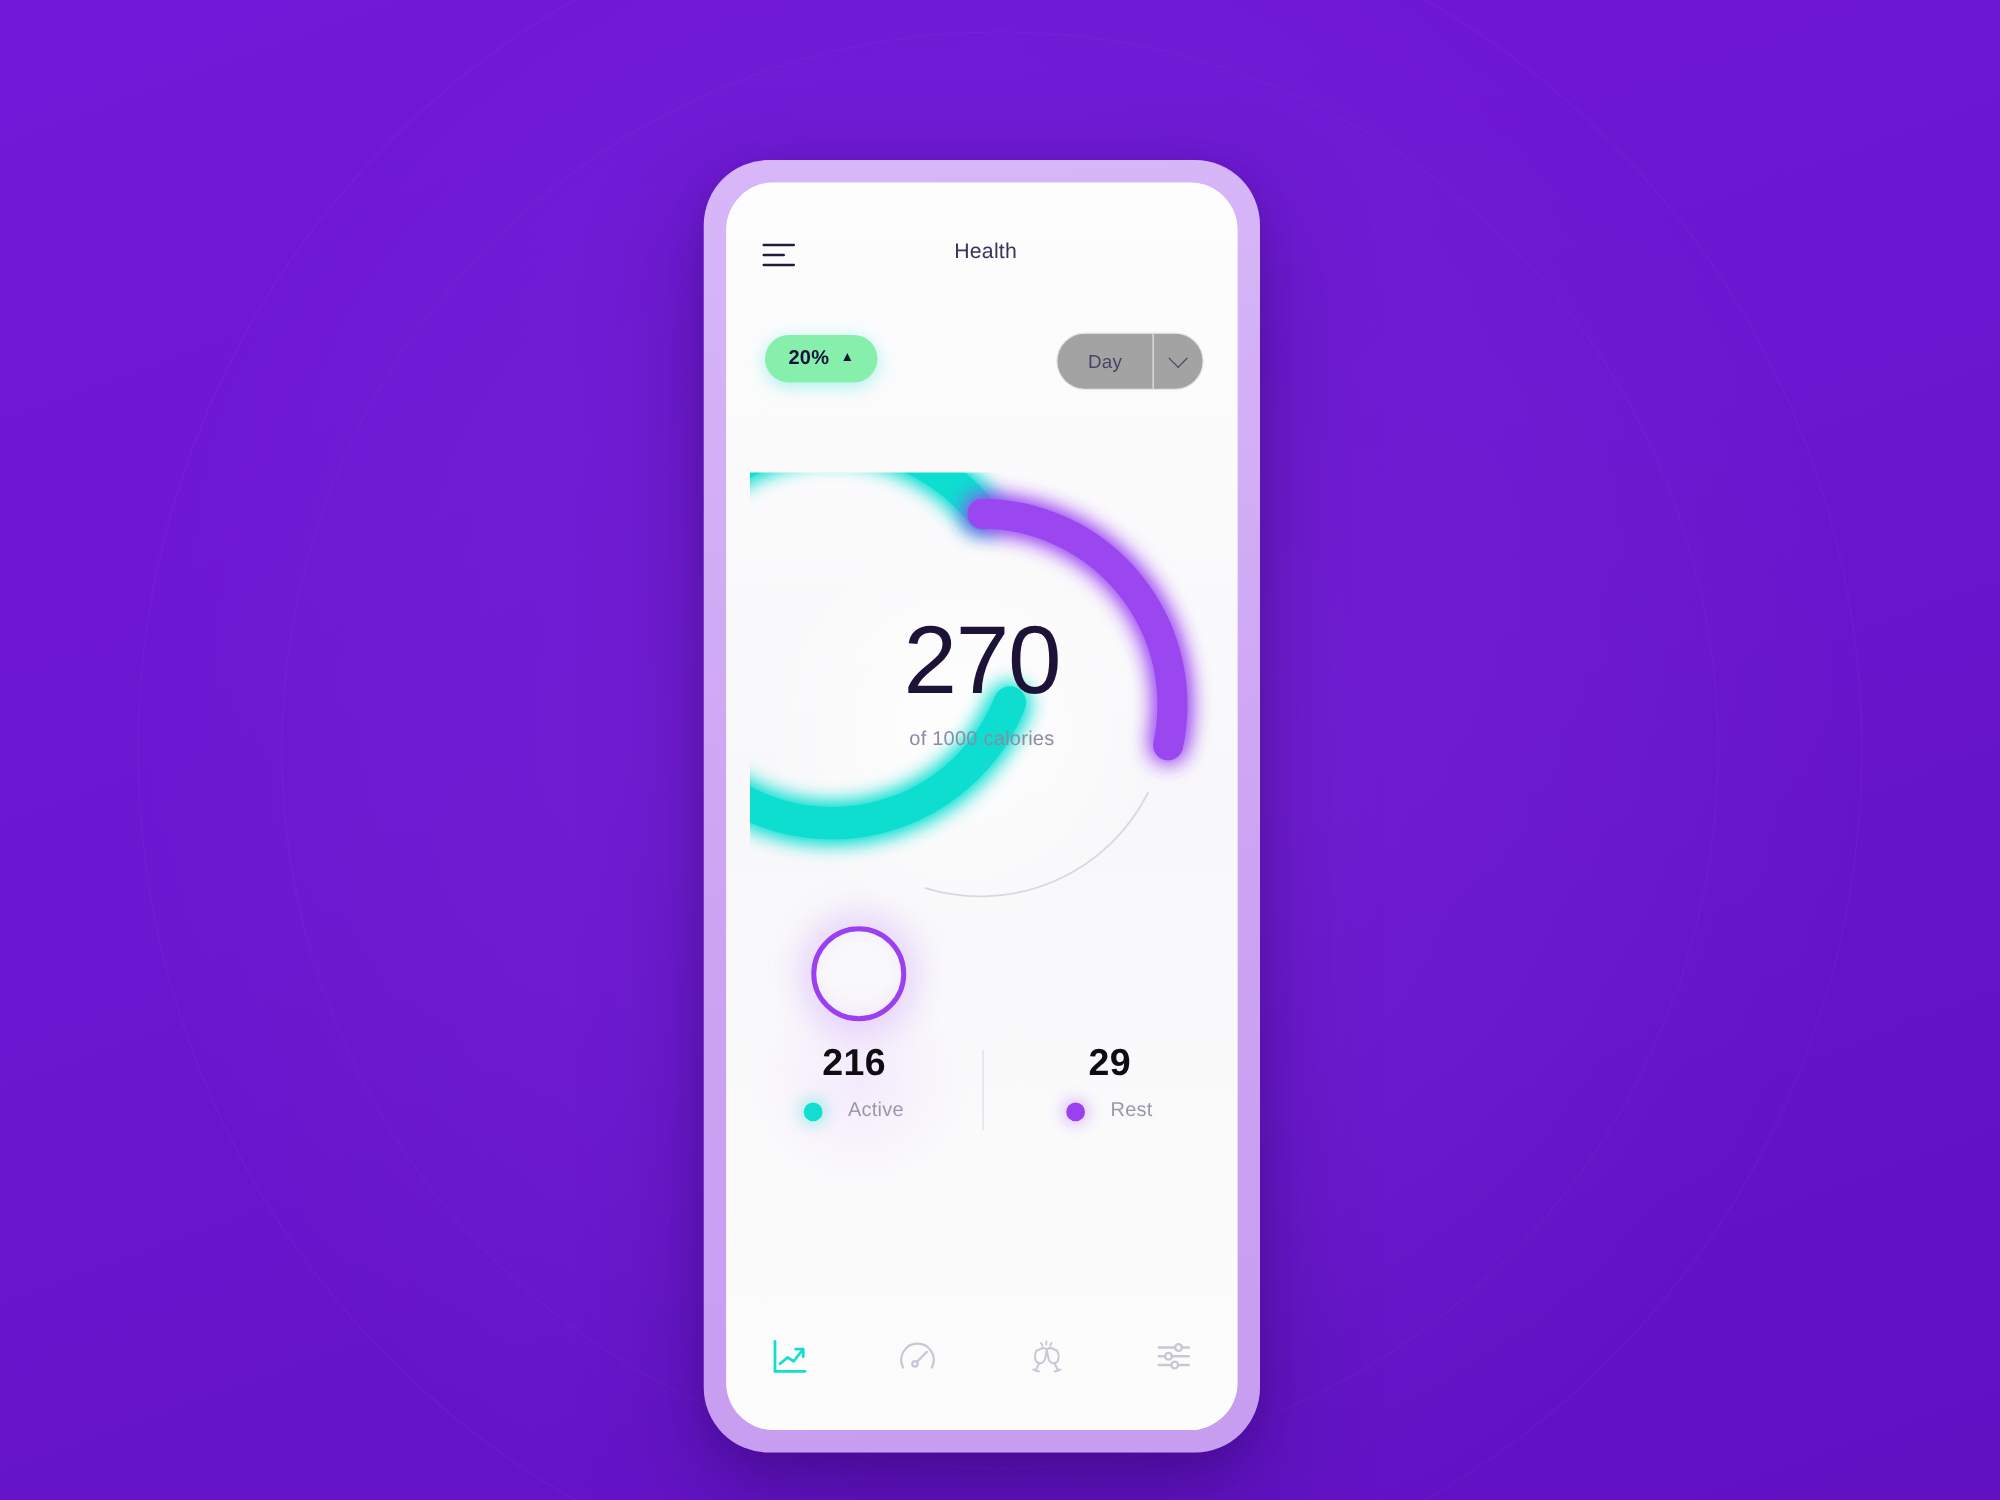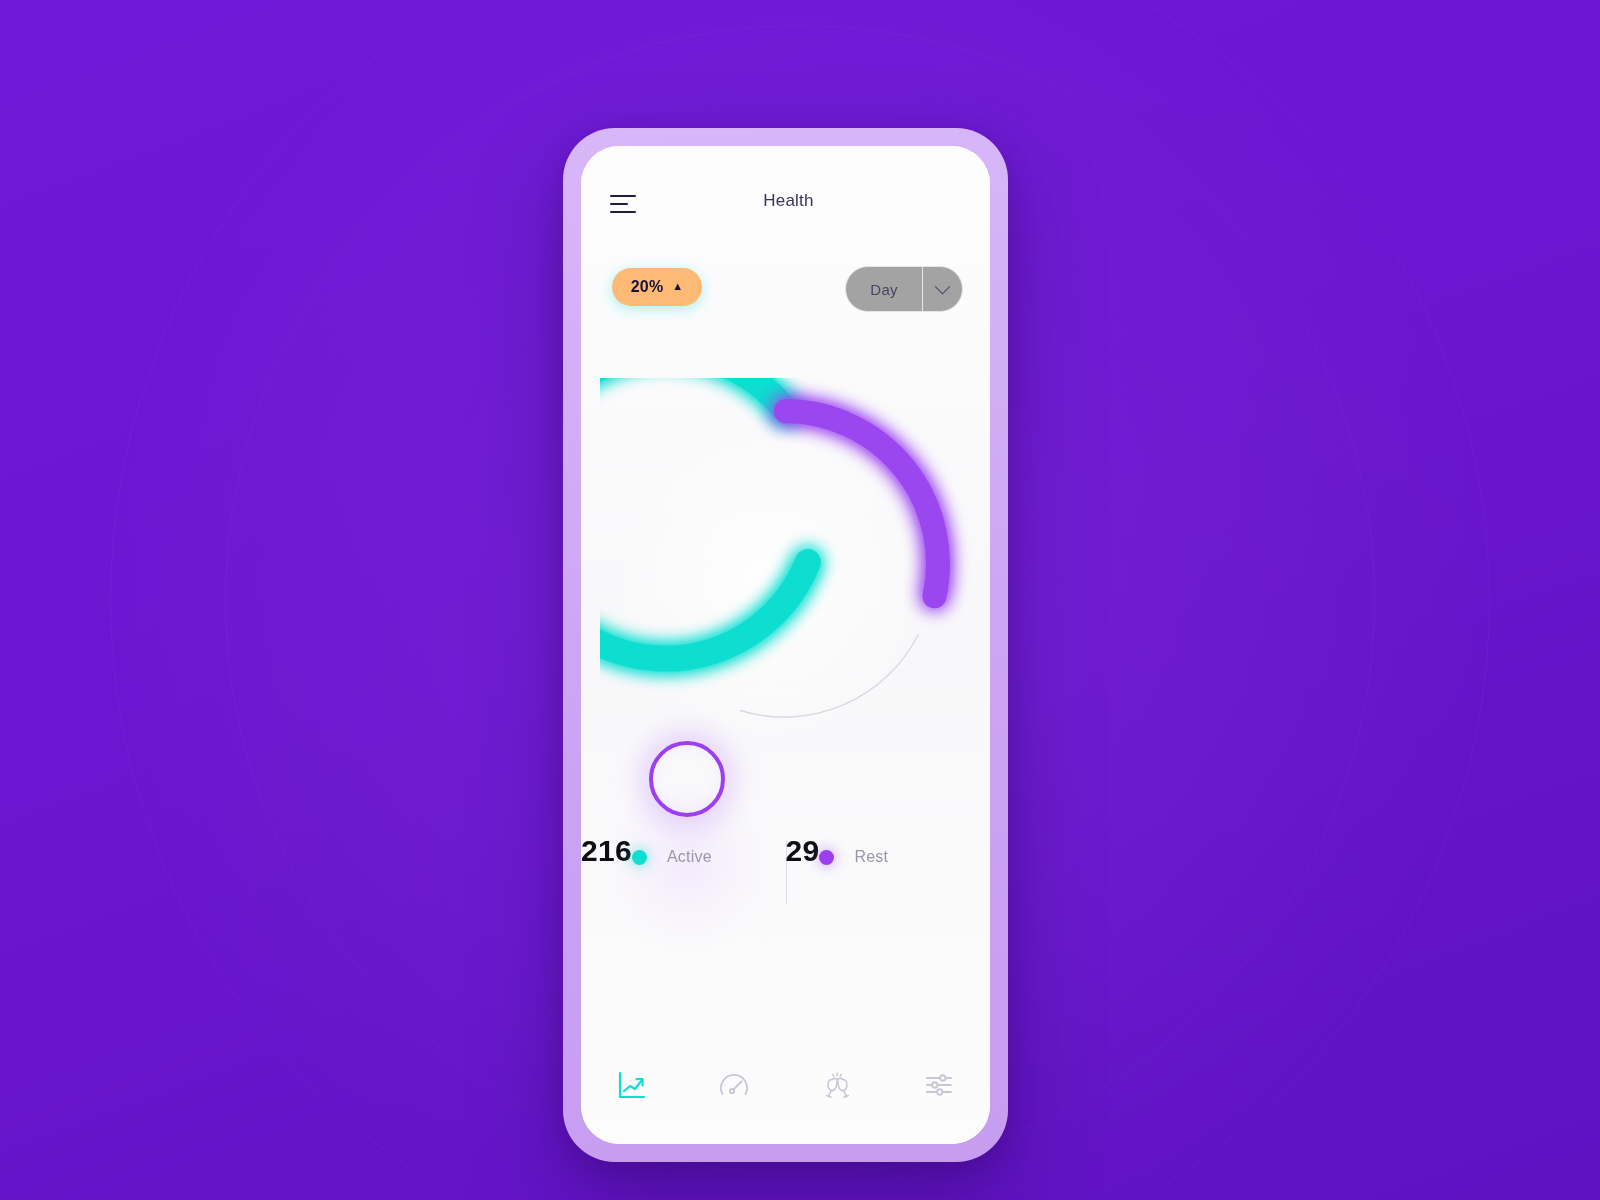--- a/index.html
+++ b/index.html
@@ -137,21 +137,21 @@
     height: 50px;
   }
   #percent-badge {
     position: absolute;
     left: 31px;
     top: 0;
     height: 38px;
     min-width: 90px;
     padding: 0 17px;
     border-radius: 19px;
-    background: #fdba74;
+    background: #86efac;
     display: flex;
     align-items: center;
     justify-content: center;
     gap: 9px;
     cursor: pointer;
     box-shadow: 0 3px 14px rgba(16, 222, 208, 0.35);
   }
   #percent-badge .pct-text {
     font-size: 16px;
     font-weight: bold;
@@ -256,21 +256,21 @@
     left: 0;
     top: 688px;
     width: 100%;
     height: 82px;
     display: flex;
     align-items: flex-start;
   }
   .stat-col {
     flex: 1;
     display: flex;
-    flex-direction: row;
+    flex-direction: column;
     align-items: center;
     position: relative;
   }
   .stat-col .stat-value {
     font-size: 30px;
     font-weight: bold;
     color: #0e0e12;
     letter-spacing: 0.3px;
     line-height: 1.1;
   }
@@ -388,20 +388,24 @@
             </filter>
           </defs>
 
           <path id="gauge-track" d="M 318.4 256.2 A 150 150 0 0 1 140.3 332.5" fill="none" stroke="#d9d8e1" stroke-width="1.4" stroke-linecap="round"></path>
 
           <path id="gauge-arc-active" d="M 186 33 A 153 153 0 1 0 207.9 184.1" fill="none" stroke="#10ded0" stroke-width="26" stroke-linecap="round" filter="url(#glow-teal)" transform="rotate(0 186 186)"></path>
 
           <path id="gauge-arc-rest" d="M 186 33 A 153 153 0 0 1 334.5 218.3" fill="none" stroke="#9b46f0" stroke-width="24" stroke-linecap="round" filter="url(#glow-purple)"></path>
         </svg>
 
+        <div id="gauge-center-text">
+          <div id="gauge-value">270</div>
+          <div id="gauge-sub">of 1000 calories</div>
+        </div>
       </div>
 
       <div id="ring-accent"></div>
 
       <div id="stats-divider"></div>
       <div id="stats-row">
 
         <div class="stat-col">
           <div class="stat-value">216</div>
           <div class="stat-legend">

